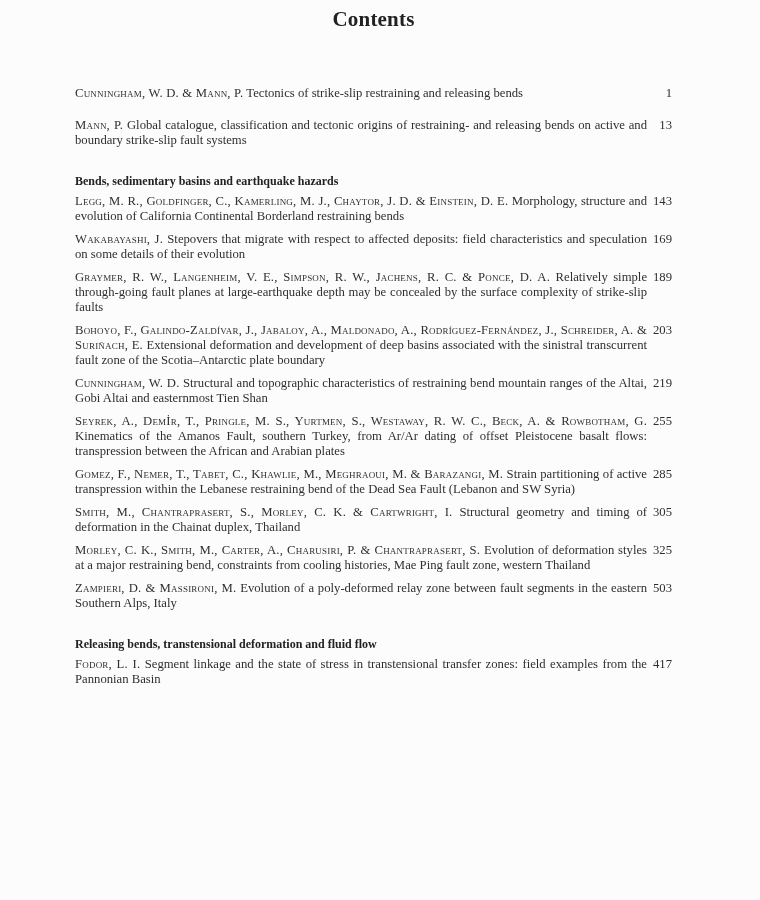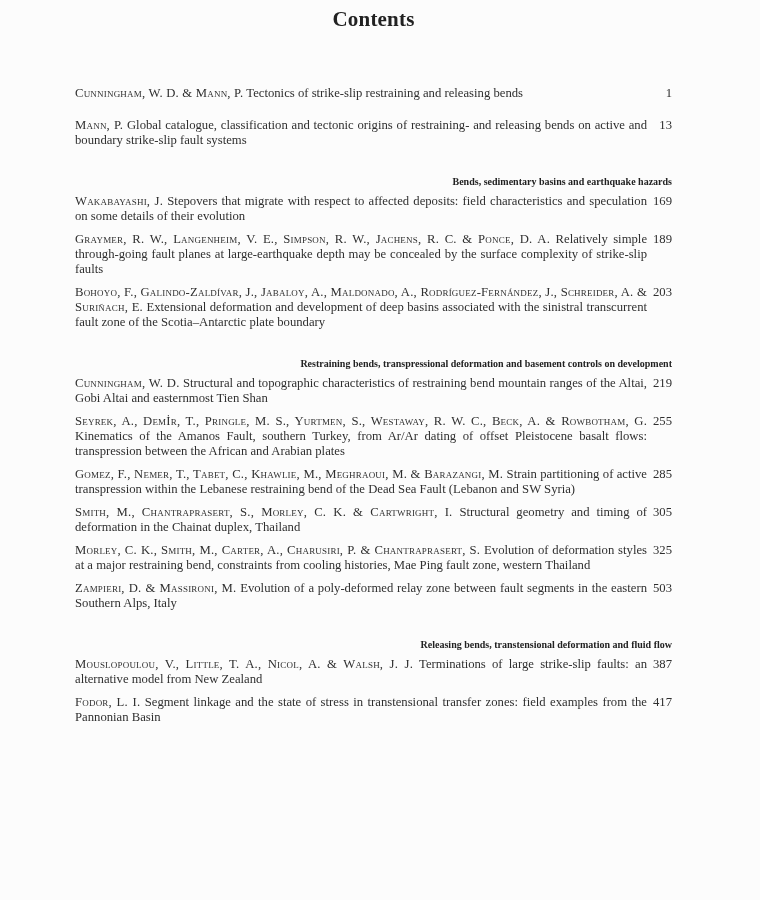--- a/index.html
+++ b/index.html
@@ -23,27 +23,26 @@
     font-size:21px;
     font-weight:bold;
     text-align:center;
     color:var(--ink-strong);
     line-height:26px;
     letter-spacing:0.2px;
     margin-bottom:54px;
   }
   .toc-section{display:block;}
   .section-heading{
-    font-size:10px;
+    font-size:12px;
     font-weight:bold;
     color:var(--ink-strong);
     line-height:15px;
     margin-top:26px;
     margin-bottom:5px;
-    text-align:right;
   }
   .toc-entry{
     display:flex;
     align-items:flex-start;
     margin-bottom:8px;
   }
   .toc-section.front .toc-entry{
     margin-bottom:17px;
   }
   .entry-text{
@@ -82,40 +81,43 @@
   <div class="toc-entry">
     <div class="entry-text"><span class="entry-authors">Mann, P.</span> <span class="entry-title">Global catalogue, classification and tectonic origins of restraining- and releasing bends on active and boundary strike-slip fault systems</span></div>
     <div class="entry-page">13</div>
   </div>
 </div>
   </div>
 
   <div class="toc-section">
     <div class="section-heading">Bends, sedimentary basins and earthquake hazards</div>
     <div>
+  <div class="toc-entry">
+    <div class="entry-text"><span class="entry-authors">Legg, M. R., Goldfinger, C., Kamerling, M. J., Chaytor, J. D. &amp; Einstein, D. E.</span> <span class="entry-title">Morphology, structure and evolution of California Continental Borderland restraining bends</span></div>
+    <div class="entry-page">143</div>
+  </div>
 
   <div class="toc-entry">
     <div class="entry-text"><span class="entry-authors">Wakabayashi, J.</span> <span class="entry-title">Stepovers that migrate with respect to affected deposits: field characteristics and speculation on some details of their evolution</span></div>
     <div class="entry-page">169</div>
   </div>
 
   <div class="toc-entry">
     <div class="entry-text"><span class="entry-authors">Graymer, R. W., Langenheim, V. E., Simpson, R. W., Jachens, R. C. &amp; Ponce, D. A.</span> <span class="entry-title">Relatively simple through-going fault planes at large-earthquake depth may be concealed by the surface complexity of strike-slip faults</span></div>
     <div class="entry-page">189</div>
   </div>
 
   <div class="toc-entry">
     <div class="entry-text"><span class="entry-authors">Bohoyo, F., Galindo-Zaldívar, J., Jabaloy, A., Maldonado, A., Rodríguez-Fernández, J., Schreider, A. &amp; Suriñach, E.</span> <span class="entry-title">Extensional deformation and development of deep basins associated with the sinistral transcurrent fault zone of the Scotia–Antarctic plate boundary</span></div>
     <div class="entry-page">203</div>
   </div>
 </div>
   </div>
 
   <div class="toc-section">
-    <div class="section-heading">Restraining bends, transpressional deformation and basement controls on development</div>
     <div>
   <div class="toc-entry">
     <div class="entry-text"><span class="entry-authors">Cunningham, W. D.</span> <span class="entry-title">Structural and topographic characteristics of restraining bend mountain ranges of the Altai, Gobi Altai and easternmost Tien Shan</span></div>
     <div class="entry-page">219</div>
   </div>
 
 
   <div class="toc-entry">
     <div class="entry-text"><span class="entry-authors">Seyrek, A., Demİr, T., Pringle, M. S., Yurtmen, S., Westaway, R. W. C., Beck, A. &amp; Rowbotham, G.</span> <span class="entry-title">Kinematics of the Amanos Fault, southern Turkey, from Ar/Ar dating of offset Pleistocene basalt flows: transpression between the African and Arabian plates</span></div>
     <div class="entry-page">255</div>
@@ -140,24 +142,20 @@
     <div class="entry-text"><span class="entry-authors">Zampieri, D. &amp; Massironi, M.</span> <span class="entry-title">Evolution of a poly-deformed relay zone between fault segments in the eastern Southern Alps, Italy</span></div>
     <div class="entry-page">503</div>
   </div>
 
 </div>
   </div>
 
   <div class="toc-section">
     <div class="section-heading">Releasing bends, transtensional deformation and fluid flow</div>
     <div>
-  <div class="toc-entry">
-    <div class="entry-text"><span class="entry-authors">Mouslopoulou, V., Little, T. A., Nicol, A. &amp; Walsh, J. J.</span> <span class="entry-title">Terminations of large strike-slip faults: an alternative model from New Zealand</span></div>
-    <div class="entry-page">387</div>
-  </div>
 
   <div class="toc-entry">
     <div class="entry-text"><span class="entry-authors">Fodor, L. I.</span> <span class="entry-title">Segment linkage and the state of stress in transtensional transfer zones: field examples from the Pannonian Basin</span></div>
     <div class="entry-page">417</div>
   </div>
 </div>
   </div>
 </div>
 </div>
 

